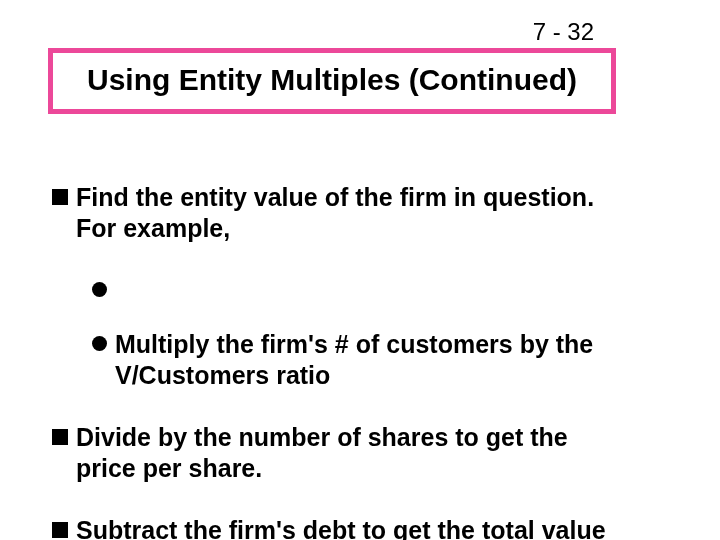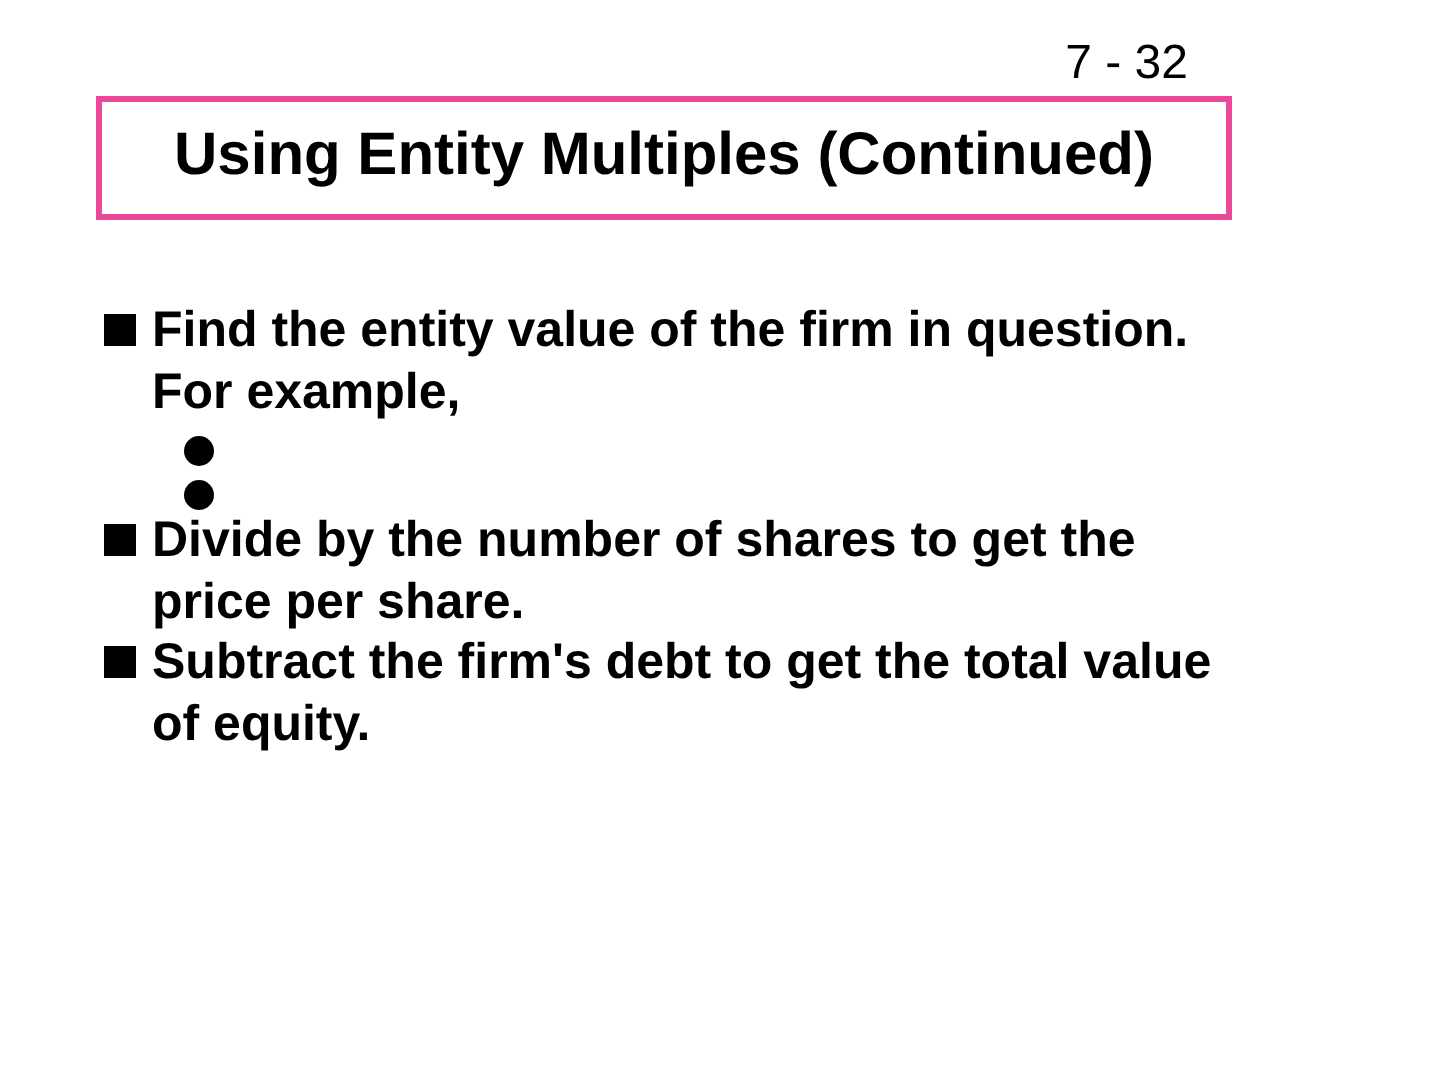--- a/index.html
+++ b/index.html
@@ -23,21 +23,21 @@
     top: 18px;
     right: 70px;
     font-size: 24px;
     font-family: Arial, sans-serif;
   }
   .title-box {
     position: absolute;
     top: 48px;
     left: 48px;
     right: 48px;
-    border: 3px solid #ec4899;
+    border: 5px solid #ec4899;
     background: #fff;
     padding: 10px 12px 12px 12px;
     box-shadow: inset 1px 1px 0 #fff;
   }
   .title-text {
     font-size: 30px;
     font-weight: bold;
     text-align: center;
   }
   .content {
@@ -45,20 +45,21 @@
     top: 150px;
     left: 52px;
     right: 52px;
     font-size: 25px;
     font-weight: bold;
     line-height: 1.22;
   }
   .bullet-row {
     display: flex;
     align-items: flex-start;
+    margin-top: 32px;
   }
   .sq {
     display: inline-block;
     width: 16px;
     height: 16px;
     background: #000;
     margin-top: 7px;
     margin-right: 8px;
     flex: 0 0 16px;
   }
@@ -94,20 +95,21 @@
       <span class="sq"></span>
       <span class="txt">Find the entity value of the firm in question. For example,</span>
     </div>
 
     <div class="bullet-row sub">
       <span class="dot"></span>
     </div>
 
     <div class="bullet-row sub">
       <span class="dot"></span>
+      <span class="txt">Multiply the firm's # of customers by the V/Customers ratio</span>
     </div>
 
 
     <div class="bullet-row">
       <span class="sq"></span>
       <span class="txt">Divide by the number of shares to get the price per share.</span>
     </div>
 
     <div class="bullet-row">
       <span class="sq"></span>

